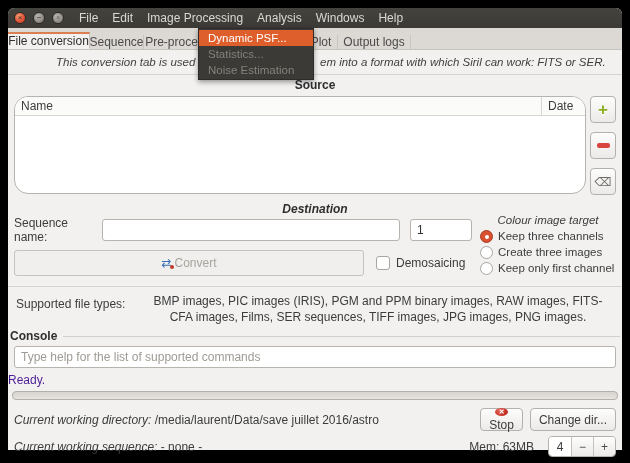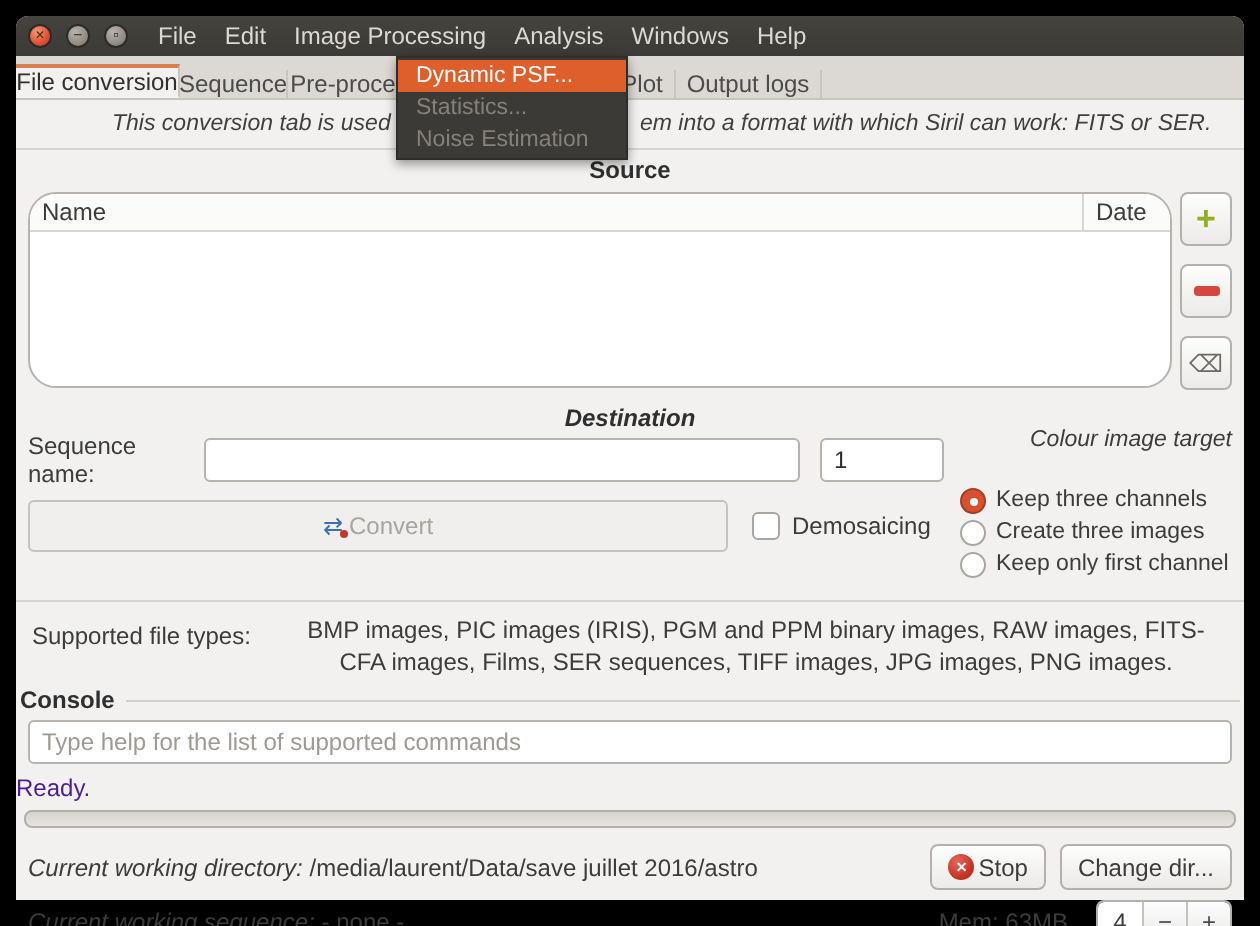--- a/index.html
+++ b/index.html
@@ -117,21 +117,21 @@
   .convert-icon::after {
     content: ""; position: absolute; right: -2px; bottom: 1px;
     width: 4px; height: 4px; border-radius: 50%; background: #c0392b;
   }
   .demosaic { display: flex; align-items: flex-start; gap: 6px; margin-left: 12px; width: 96px; }
   .checkbox {
     width: 14px; height: 14px; background: #fff; border: 1px solid #a9a5a0;
     border-radius: 3px; cursor: pointer;
   }
   .dest-right { width: 136px; margin-left: 8px; margin-top: -4px; }
-  .colour-title { font-style: italic; font-size: 11.5px; text-align: right; color: #3c3c3c; margin-bottom: 16px; }
+  .colour-title { font-style: italic; font-size: 11.5px; text-align: center; color: #3c3c3c; margin-bottom: 2px; }
   .radio-row { display: flex; align-items: center; gap: 5px; height: 16px; font-size: 11.5px; color: #3c3c3c; white-space: nowrap; }
   .radio {
     width: 13px; height: 13px; border-radius: 50%; background: #fff;
     border: 1px solid #a9a5a0; flex: 0 0 auto; position: relative; cursor: pointer;
   }
   .radio.selected { background: #D8502E; border-color: #a53c22; }
   .radio.selected::after {
     content: ""; position: absolute; left: 4px; top: 4px;
     width: 4px; height: 4px; border-radius: 50%; background: #fff;
   }
@@ -157,21 +157,21 @@
   
   .footer-row { display: flex; align-items: center; margin: 8px 6px 0; }
   .footer-text { flex: 1; font-size: 12px; color: #3c3c3c; white-space: nowrap; }
   .footer-text .lbl { font-style: italic; }
   .btn {
     height: 23px; border: 1px solid #b4b0ab; border-radius: 4px;
     background: linear-gradient(#fdfdfd,#ECEAE8); color: #3c3c3c;
     font-size: 12px; display: inline-flex; align-items: center; justify-content: center;
     padding: 0 8px; cursor: pointer; font-family: "Liberation Sans", sans-serif;
   }
-  .stop-btn { margin-right: 7px; gap: 2px; }
+  .stop-btn { margin-right: 7px; gap: 2px; flex-direction: column; }
   .stop-icon {
     width: 13px; height: 13px; border-radius: 50%;
     background: radial-gradient(circle at 35% 30%, #e4675a, #C22E20 70%);
     color: #fff; font-size: 7px; font-weight: bold;
     display: inline-flex; align-items: center; justify-content: center;
   }
   .mem-label { font-size: 12px; color: #3c3c3c; margin-right: 14px; }
   .spinbox { display: flex; height: 21px; border: 1px solid #b4b0ab; border-radius: 4px; overflow: hidden; }
   .spinbox .val { width: 22px; background: #fff; display: flex; align-items: center; justify-content: center; font-size: 12px; }
   .spinbox .sbtn2 {

